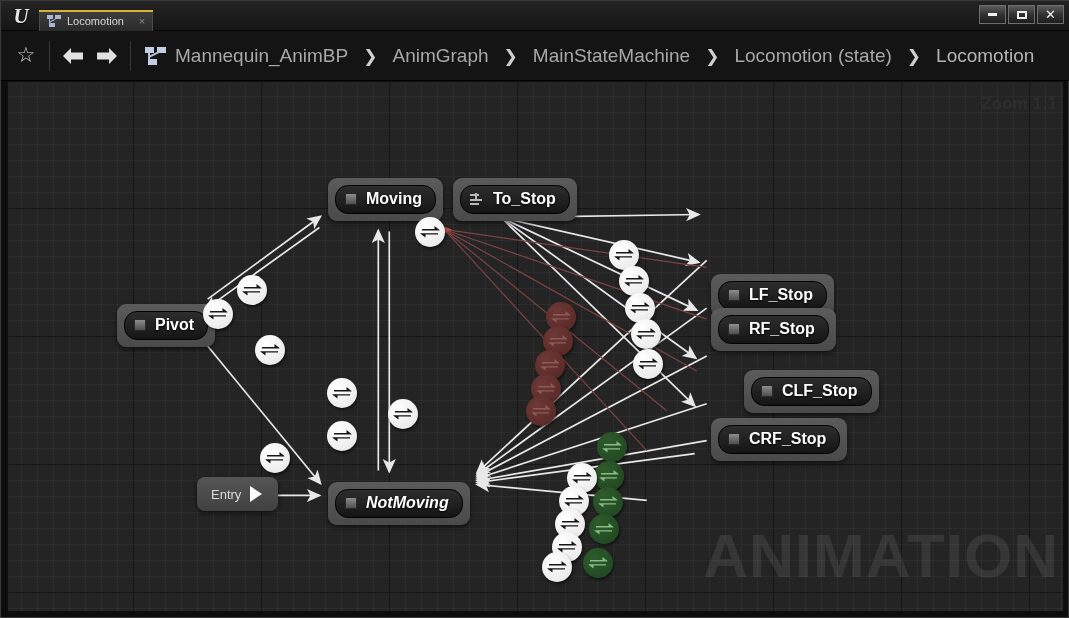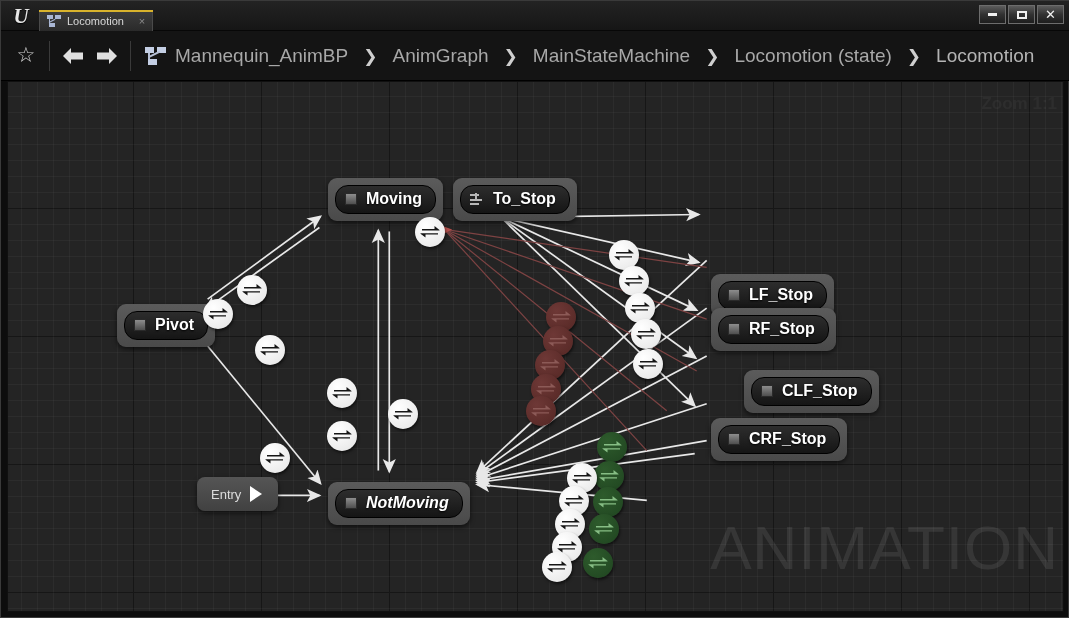--- a/index.html
+++ b/index.html
@@ -114,23 +114,23 @@
       linear-gradient(to bottom, rgba(0,0,0,0.65) 1px, transparent 1px);
     background-size: 16px 16px, 16px 16px, 128px 128px, 128px 128px;
     background-position: -3px -2px, -3px -2px, -3px -2px, -3px -2px;
     overflow: hidden;
     border: 1px solid #101010;
   }
   #svg-wires { position: absolute; inset: 0; width: 100%; height: 100%; }
 
   
   #watermark {
-    position: absolute; right: 4px; bottom: 28px;
+    position: absolute; right: 4px; bottom: 20px;
     color: rgba(255,255,255,0.085);
-    font-size: 62px; font-weight: normal; letter-spacing: 1px;
+    font-size: 62px; font-weight: bold; letter-spacing: 1px;
     font-family: "Liberation Sans", sans-serif;
     user-select: none; pointer-events: none;
   }
   #zoom-label {
     position: absolute; right: 6px; top: 12px;
     color: rgba(255,255,255,0.045);
     font-size: 17px; font-weight: bold;
     pointer-events: none; user-select:none;
   }
 

